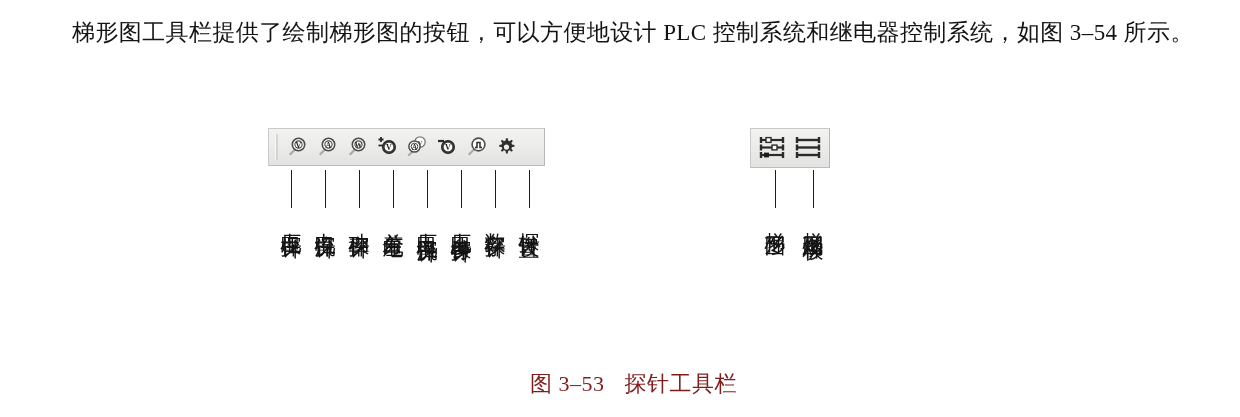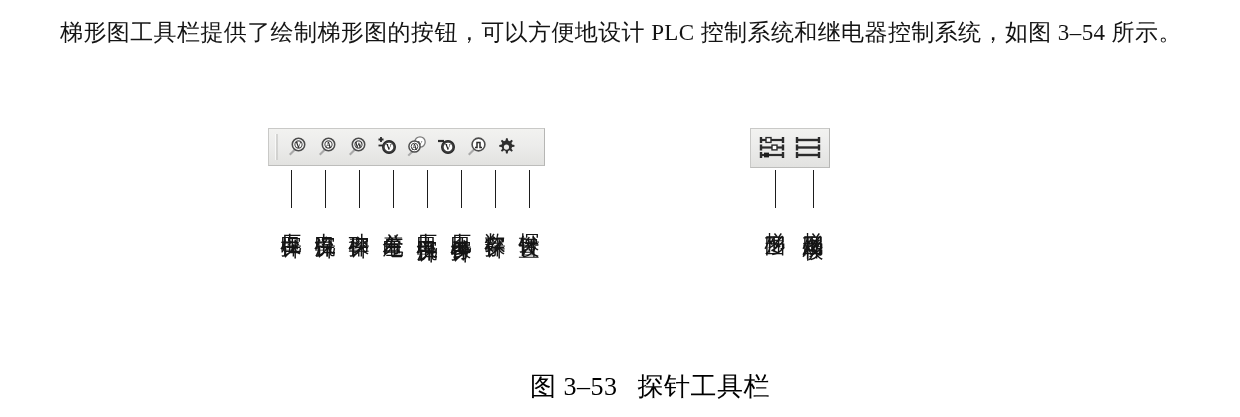--- a/index.html
+++ b/index.html
@@ -12,21 +12,21 @@
     height: 417px;
     position: relative;
     font-family: "Liberation Serif", "DejaVu Serif", serif;
     color: #1a1a1a;
     overflow: hidden;
   }
 
   
   .body-text {
     position: absolute;
-    left: 14px;
+    left: 26px;
     top: 12px;
     width: 1210px;
     font-size: 23px;
     line-height: 41px;
     letter-spacing: 0.4px;
     text-align: justify;
     text-indent: 2em;
     color: #141414;
   }
 
@@ -127,23 +127,23 @@
     text-orientation: upright;
     letter-spacing: 2px;
     color: #141414;
     white-space: nowrap;
   }
 
   
   .caption {
     position: absolute;
     top: 251px;
-    font-size: 26px;
+    font-size: 22px;
     letter-spacing: 0.5px;
-    color: #000000;
+    color: #7f1d1d;
     white-space: nowrap;
     text-align: center;
   }
   .caption.probe-cap { left: 282px; }
   .caption .gap { display: inline-block; width: 20px; }
   .caption .num { font-family: "Liberation Serif", serif; }
 </style>
 </head>
 <body>
 

